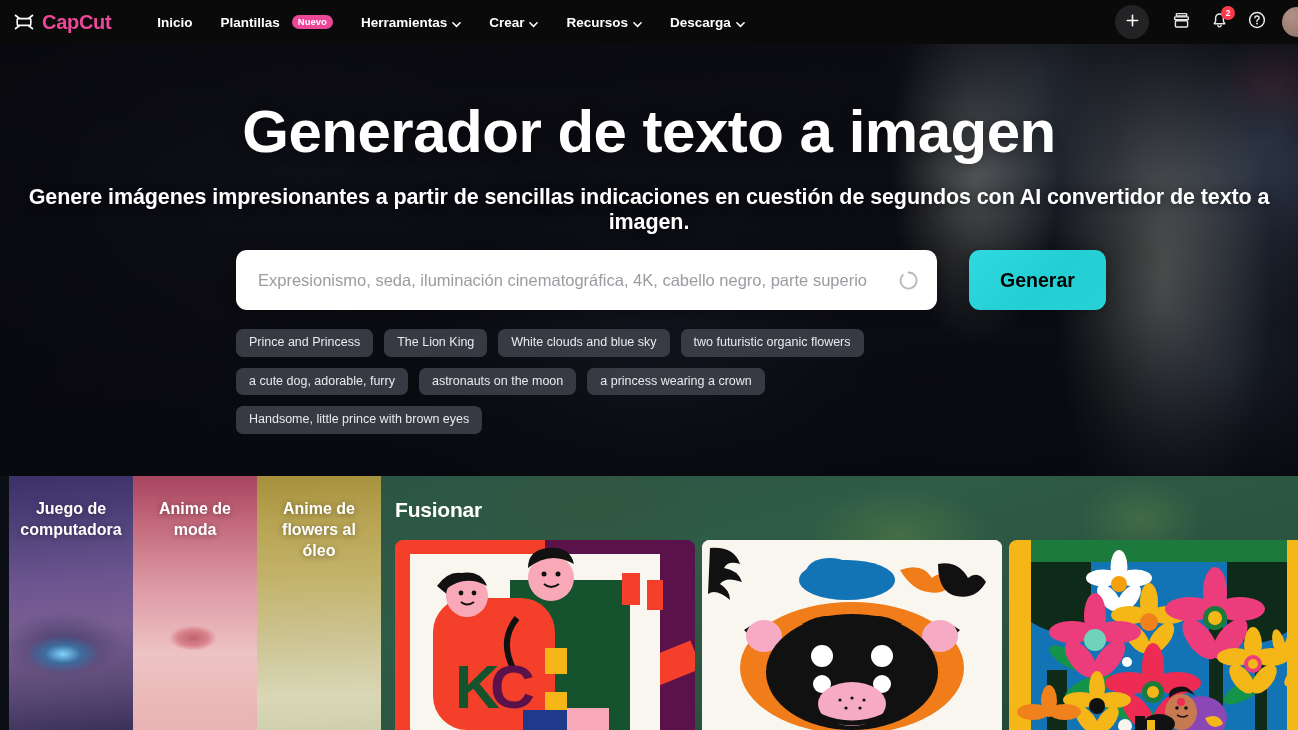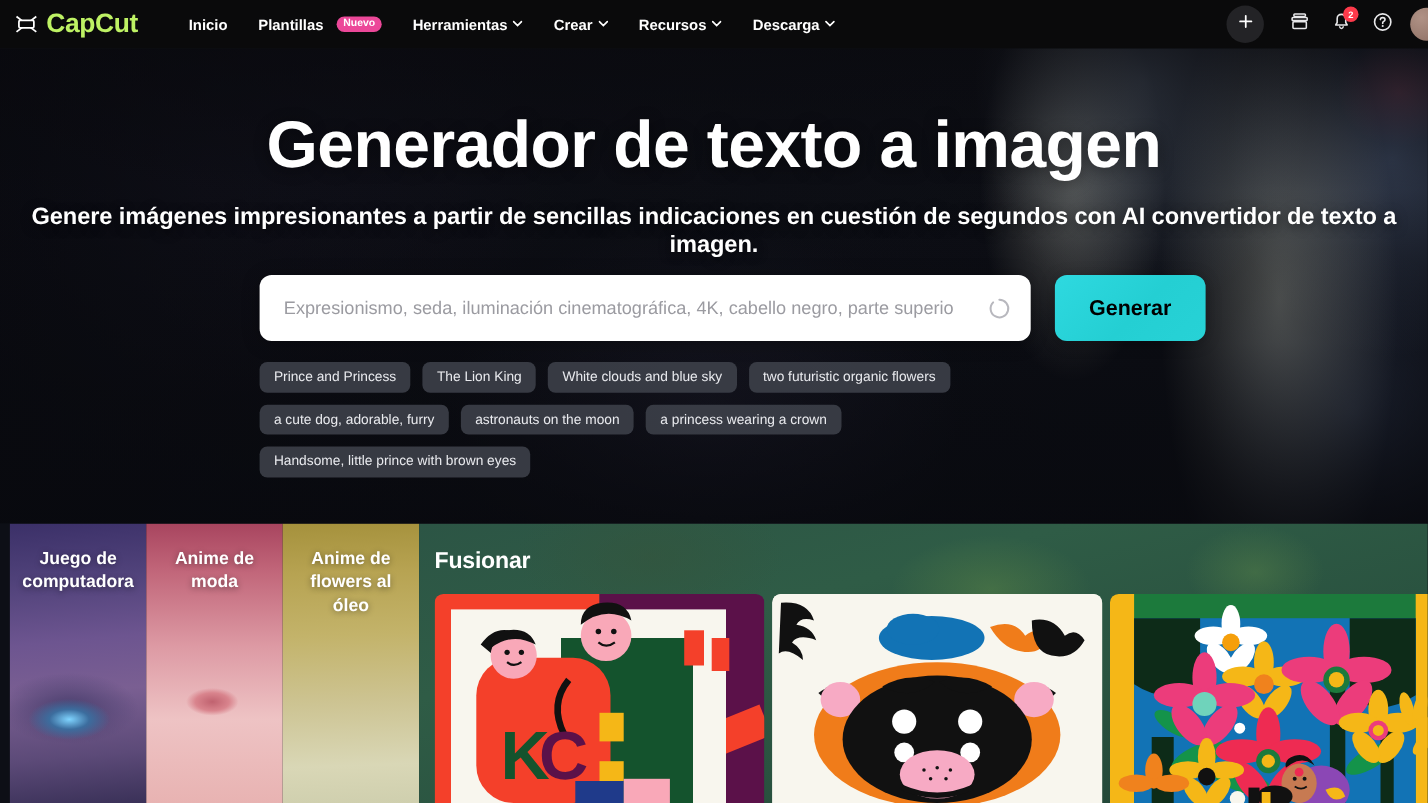--- a/index.html
+++ b/index.html
@@ -14,28 +14,28 @@
   #navbar {
     position: absolute; top: 0; left: 0;
     width: 1298px; height: 44px;
     background: #0a0a0b;
     display: flex; align-items: center;
     z-index: 50;
   }
   #logo { display: flex; align-items: center; gap: 7px; margin-left: 13px; }
   #logo .logo-mark { width: 22px; height: 20px; display: block; }
   #logo .logo-text {
-    color: #bef264; font-size: 24px; font-weight: 600;
+    color: #ec4899; font-size: 20px; font-weight: 600;
     letter-spacing: -0.3px;
   }
   #nav-links {
     display: flex; align-items: center; gap: 0px; margin-left: 32px;
   }
   .nav-link {
-    display: flex; align-items: flex-start; gap: 5px;
+    display: flex; align-items: center; gap: 5px;
     color: #ffffff; font-size: 13.5px; font-weight: 700;
     padding: 6px 14px; cursor: pointer; white-space: nowrap;
     position: relative;
   }
   .nav-link .chev {
     display: inline-block; width: 9px; height: 9px; position: relative; top: -1px;
   }
   .badge-nuevo {
     background: #ec4899; color: #fff; font-size: 9.5px; font-weight: 700;
     border-radius: 9px; padding: 2px 6px 2.5px; line-height: 1;
@@ -106,21 +106,21 @@
     position: absolute; top: 141px; left: 0; width: 1298px;
     text-align: center;
     color: #ffffff; font-size: 21.5px; font-weight: 700;
     letter-spacing: -0.1px;
     text-shadow: 0 2px 10px rgba(0,0,0,0.5);
   }
 
   
   #prompt-row {
     position: absolute; top: 206px; left: 236px;
-    display: flex; align-items: center; gap: 22px;
+    display: flex; align-items: center; gap: 32px;
   }
   #prompt-box {
     width: 701px; height: 60px;
     background: #ffffff; border-radius: 11px;
     display: flex; align-items: center;
     padding: 0 18px 0 22px;
     box-shadow: 0 2px 16px rgba(0,0,0,0.28);
   }
   #prompt-input {
     flex: 1 1 auto; border: none; outline: none;

